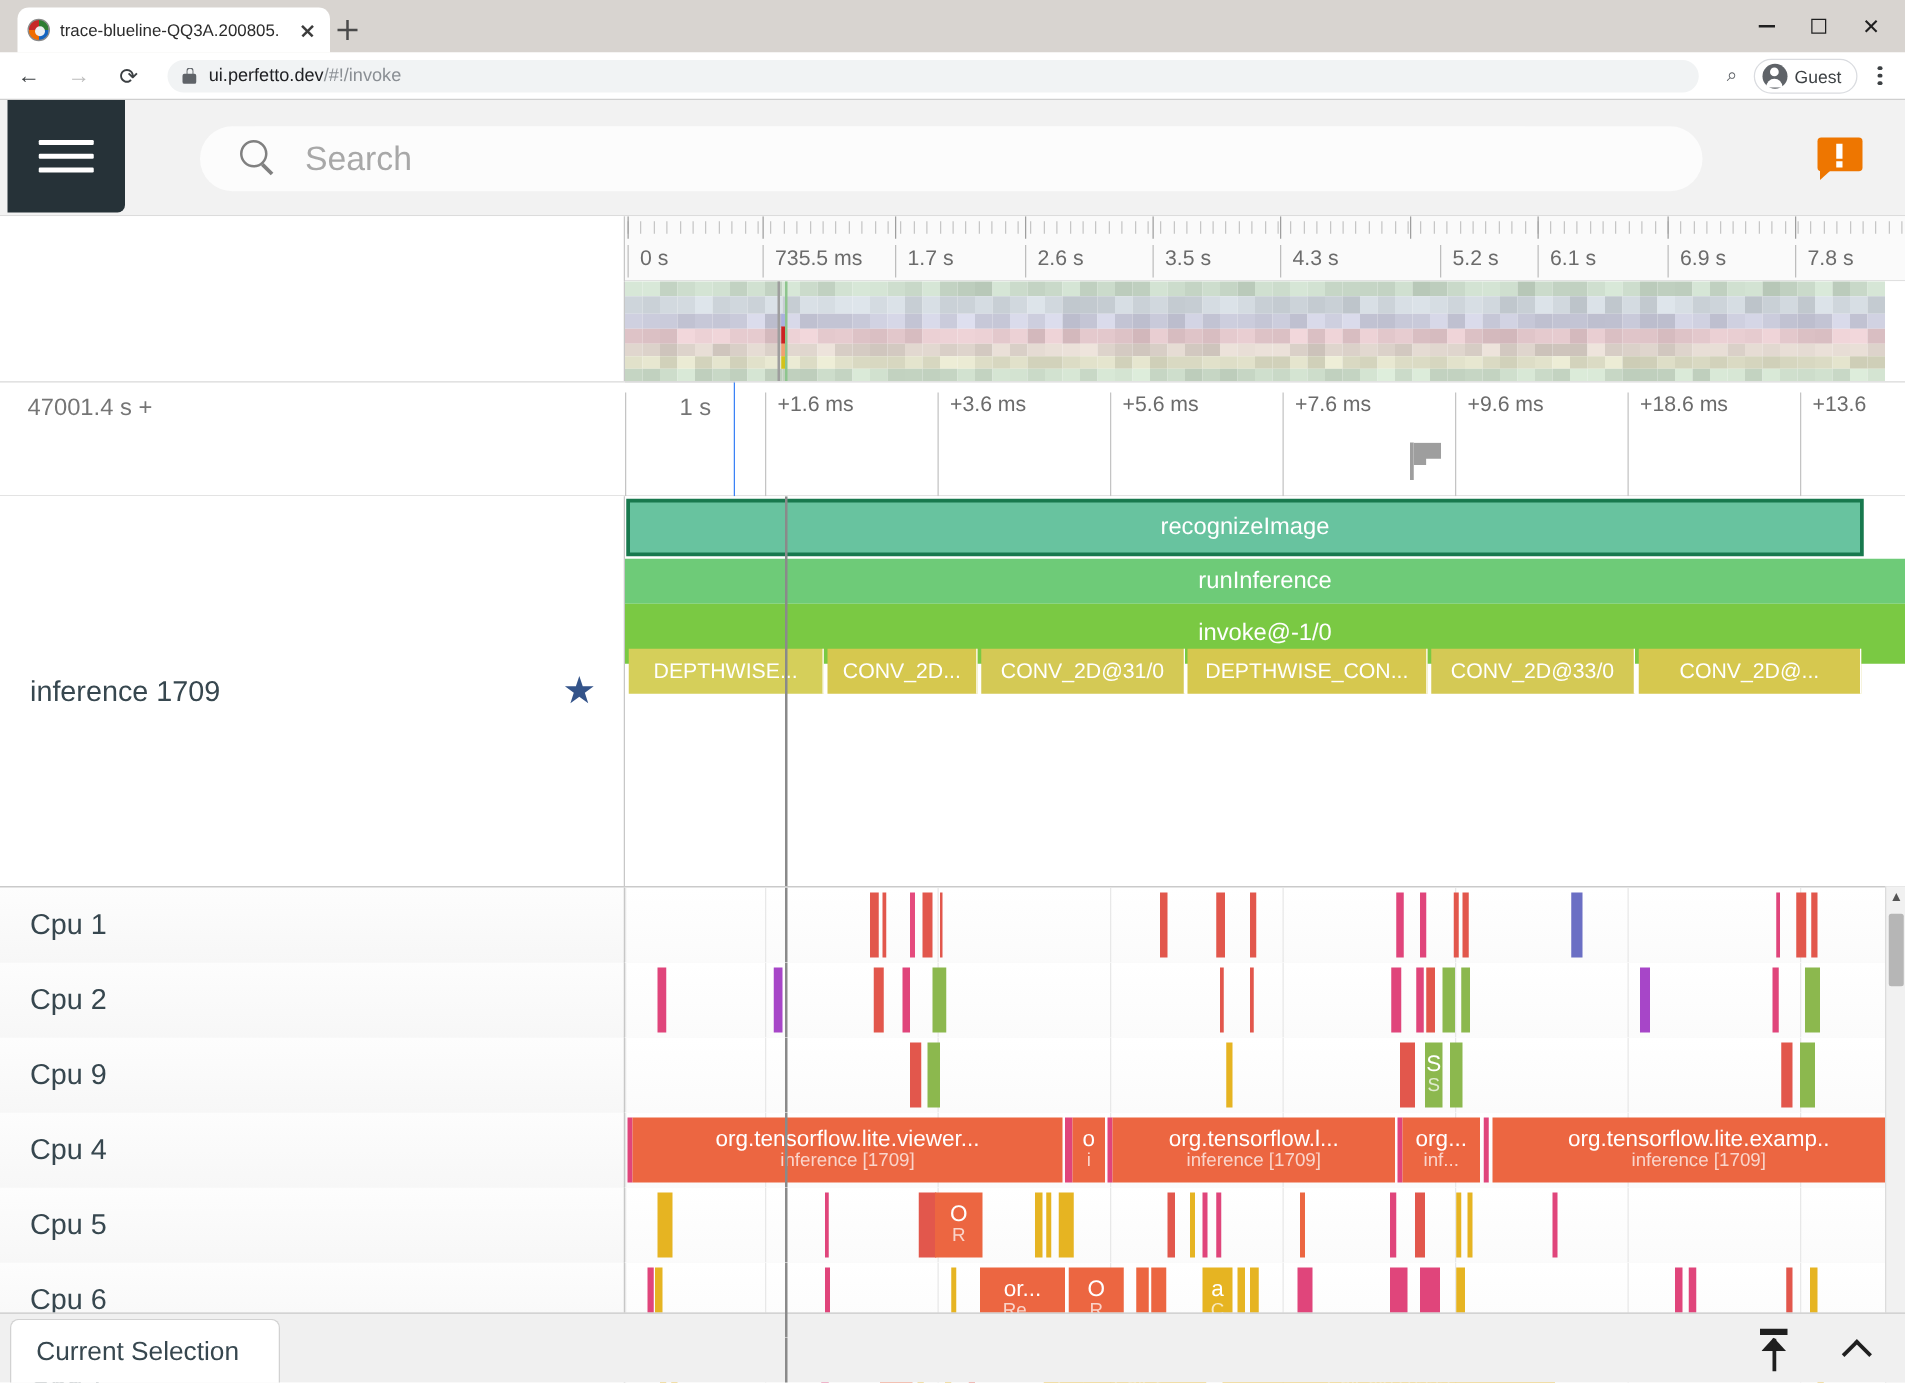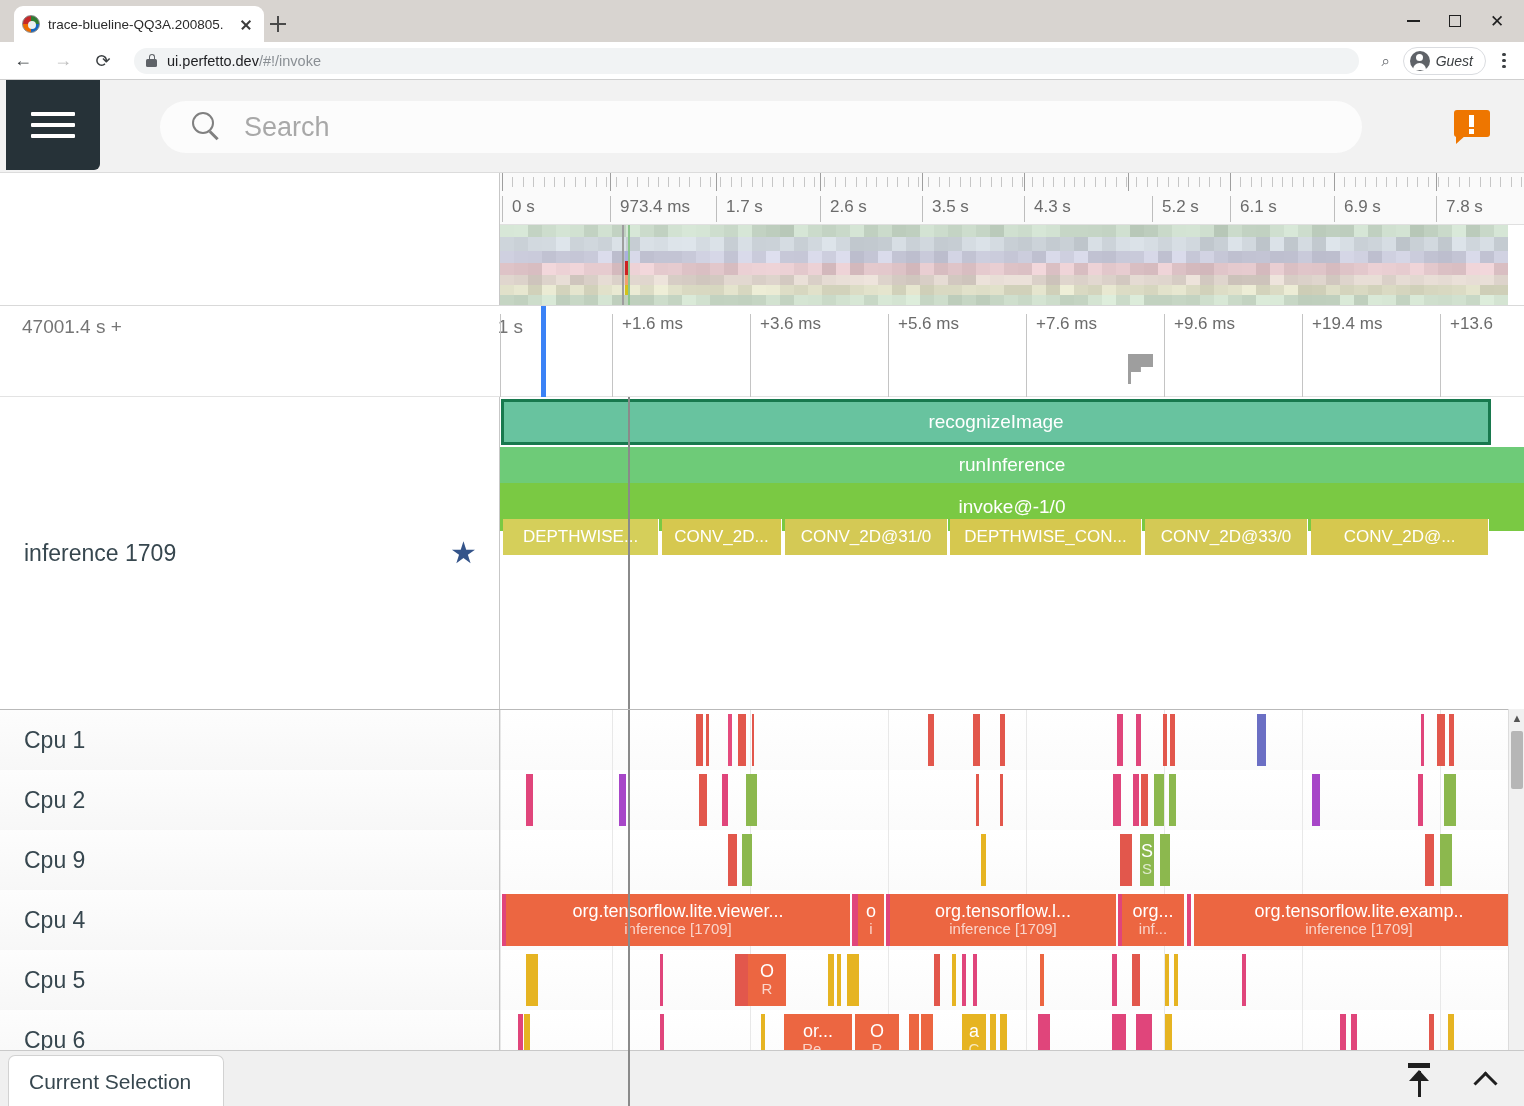--- a/index.html
+++ b/index.html
@@ -86,21 +86,21 @@
   .guest-chip {
     display: flex; align-items: center; gap: 6px; height: 28px; padding: 0 12px 0 6px;
     border-radius: 14px; border: 1px solid #dadce0; margin-right: 4px; cursor: pointer;
   }
   .guest-avatar { width: 20px; height: 20px; border-radius: 50%; background: #5f6368;
     position: relative; }
   .guest-avatar::before { content: ""; position: absolute; left: 6.5px; top: 3.5px;
     width: 7px; height: 7px; border-radius: 50%; background: #fff; }
   .guest-avatar::after { content: ""; position: absolute; left: 3.5px; top: 12px;
     width: 13px; height: 7px; border-radius: 7px 7px 0 0; background: #fff; }
-  .guest-label { font-size: 14px; color: #3c4043; font-style: italic; }
+  .guest-label { font-size: 14px; color: #3c4043; }
   .kebab { width: 28px; height: 30px; display: flex; flex-direction: column; align-items: center;
     justify-content: center; gap: 2.5px; cursor: pointer; margin-right: 6px; }
   .kebab i { width: 3.2px; height: 3.2px; border-radius: 50%; background: #3c4043; display: block; }
 
   
   .app { position: absolute; left: 0; top: 80px; width: 1524px; height: 1026px;
          background: #fff; }
 
   .topbar {
     position: absolute; left: 0; top: 0; width: 1524px; height: 93px;
@@ -164,22 +164,22 @@
   .minimap .pane-left { position: absolute; left: 0; top: 0; width: 500px; height: 80px;
      background: #fff; border-right: 1px solid #c7c7c7; }
   .minimap .canvas { position: absolute; left: 500px; top: 0; right: 16px; height: 80px;
      overflow: hidden; background: #fff; }
   .mm-col { position: absolute; top: 0; width: 14px; height: 80px; }
   .mm-marker { position: absolute; top: 0; width: 2px; height: 80px; }
 
   
   .ruler-local { position: absolute; left: 0; top: 225px; width: 1524px; height: 92px;
      background: #fff; border-bottom: 1px solid #e3e3e3; }
-  .ruler-local .pane-left { position: absolute; left: 0; top: 0; width: 546px; height: 92px;
-     border-right: 5px solid #3b82f6; border-top: 1px solid #d9d9d9; }
+  .ruler-local .pane-left { position: absolute; left: 0; top: 0; width: 588px; height: 92px;
+     border-right: 1px solid #3b82f6; border-top: 1px solid #d9d9d9; }
   .ruler-local .lbl-offset { position: absolute; left: 22px; top: 10px; font-size: 19px;
      color: #757575; }
   .ruler-local .lbl-span { position: absolute; right: 18px; top: 10px; font-size: 19px;
      color: #757575; }
   .ruler-local .track-area { position: absolute; left: 500px; top: 0; right: 0; height: 92px;
      border-top: 1px solid #d9d9d9; overflow: hidden; }
   .llabel { position: absolute; top: 8px; font-size: 17px; color: #6b6b6b;
      padding-left: 9px; border-left: 1px solid #c4c4c4; height: 84px; line-height: 20px;
      white-space: nowrap; }
   .flag-marker { position: absolute; left: 628px; top: 48px; width: 26px; height: 30px; }
@@ -436,21 +436,21 @@
           <div class="tick major" style="left: 320px;"></div>
           <div class="tick major" style="left: 422px;"></div>
           <div class="tick major" style="left: 524px;"></div>
           <div class="tick major" style="left: 628px;"></div>
           <div class="tick major" style="left: 730px;"></div>
           <div class="tick major" style="left: 834px;"></div>
           <div class="tick major" style="left: 936px;"></div>
         </div>
       <div class="tlabel-row" id="glabels">
           <div class="tlabel" style="left: 2px;">0 s</div>
-          <div class="tlabel" style="left: 110px;">973.4 ms</div>
+          <div class="tlabel" style="left: 110px;">735.5 ms</div>
           <div class="tlabel" style="left: 216px;">1.7 s</div>
           <div class="tlabel" style="left: 320px;">2.6 s</div>
           <div class="tlabel" style="left: 422px;">3.5 s</div>
           <div class="tlabel" style="left: 524px;">4.3 s</div>
           <div class="tlabel" style="left: 652px;">5.2 s</div>
           <div class="tlabel" style="left: 730px;">6.1 s</div>
           <div class="tlabel" style="left: 834px;">6.9 s</div>
           <div class="tlabel" style="left: 936px;">7.8 s</div>
         </div>
     </div>
@@ -977,21 +977,21 @@
       <div class="lbl-offset">47001.4 s +</div>
       <div class="lbl-span">1 s</div>
     </div>
     <div class="track-area">
       <div id="llabels">
           <div class="llabel" style="left: 112px;">+1.6 ms</div>
           <div class="llabel" style="left: 250px;">+3.6 ms</div>
           <div class="llabel" style="left: 388px;">+5.6 ms</div>
           <div class="llabel" style="left: 526px;">+7.6 ms</div>
           <div class="llabel" style="left: 664px;">+9.6 ms</div>
-          <div class="llabel" style="left: 802px;">+19.4 ms</div>
+          <div class="llabel" style="left: 802px;">+18.6 ms</div>
           <div class="llabel" style="left: 940px;">+13.6</div>
           <div class="llabel" style="left: 0px;"></div>
         </div>
       <div class="flag-marker">
         <div class="cloth"></div>
           <div class="pole"></div>
       </div>
     </div>
   </div>
 

